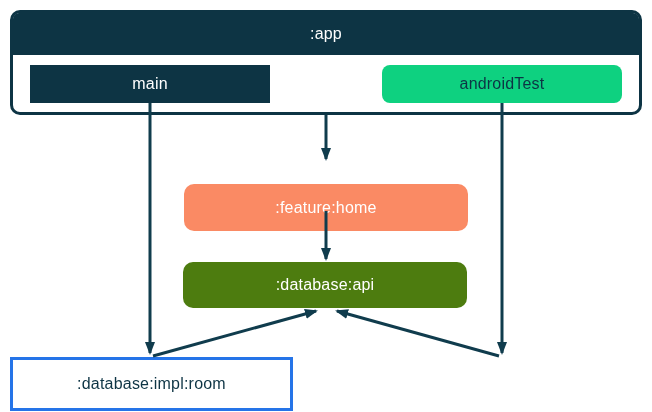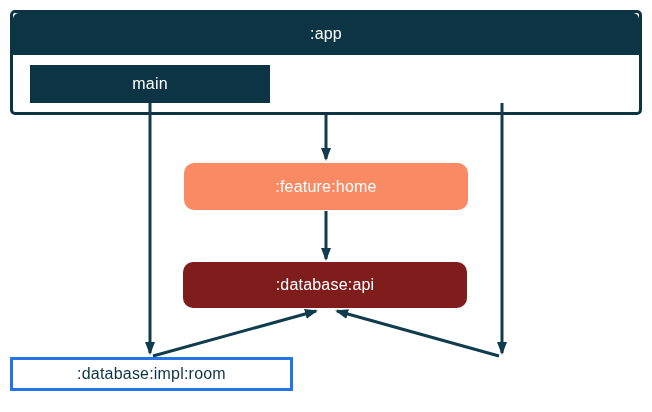--- a/index.html
+++ b/index.html
@@ -25,21 +25,21 @@
     font-size: 16px;
     letter-spacing: 0.2px;
     box-sizing: border-box;
     white-space: nowrap;
   }
   
   #node-app {
     left: 10px; top: 10px;
     width: 632px; height: 105px;
     border: 3px solid #0d3444;
-    border-radius: 5px;
+    border-radius: 10px;
     background: #ffffff;
   }
   #node-app .app-header {
     position: absolute;
     left: 0; top: 0; right: 0;
     height: 42px;
     background: #0d3444;
     border-radius: 6px 6px 0 0;
     display: flex;
     align-items: center;
@@ -73,21 +73,21 @@
   #node-database-api {
     left: 183px; top: 262px;
     width: 284px; height: 46px;
     border-radius: 10px;
     background: #2373e6;
     color: #ffffff;
   }
   
   #node-database-impl-room {
     left: 10px; top: 357px;
-    width: 283px; height: 34px;
+    width: 283px; height: 54px;
     border: 3px solid #2574e8;
     border-radius: 0;
     background: #ffffff;
     color: #0d3444;
   }
   #node-database-impl-mock {
     left: 359px; top: 357px;
     width: 283px; height: 46px;
     border: 3px solid #2574e8;
     border-radius: 8px;
@@ -109,25 +109,28 @@
 
   <div class="node" id="node-app">
     <div class="app-header" style="background: rgb(13, 52, 68); color: rgb(255, 255, 255);">
       <span>:app</span>
     </div>
   </div>
 
   <div class="node" id="node-main" style="background: rgb(13, 52, 68); color: rgb(255, 255, 255);">
     <span class="node-label">main</span>
   </div>
+  <div class="node" id="node-androidTest" style="background: rgb(14, 209, 128); color: rgb(13, 52, 68);">
+    <span class="node-label">androidTest</span>
+  </div>
 
-  <div class="node" id="node-feature-home" style="background: rgb(250, 138, 100); color: rgb(255, 255, 255);">
+  <div class="node" id="node-feature-home" style="background: rgb(250, 138, 100); color: rgb(255, 255, 255); margin-top: 21px;">
     <span class="node-label">:feature:home</span>
   </div>
-  <div class="node" id="node-database-api" style="background: #7f1d1d; color: rgb(255, 255, 255);">
+  <div class="node" id="node-database-api" style="background: #4d7c0f; color: rgb(255, 255, 255);">
     <span class="node-label">:database:api</span>
   </div>
   <div class="node" id="node-database-impl-room" style="background: rgb(255, 255, 255); color: rgb(13, 52, 68); border-color: rgb(37, 116, 232);">
     <span class="node-label">:database:impl:room</span>
   </div>
 
   <svg id="edge-layer" viewBox="0 0 652 412" xmlns="http://www.w3.org/2000/svg">
     <defs>
       <marker id="arrowhead" markerUnits="userSpaceOnUse" markerWidth="14" markerHeight="11" refX="11" refY="5" orient="auto">
         <path d="M0,0 L13,5 L0,10 Z" fill="#103c4d"></path>

